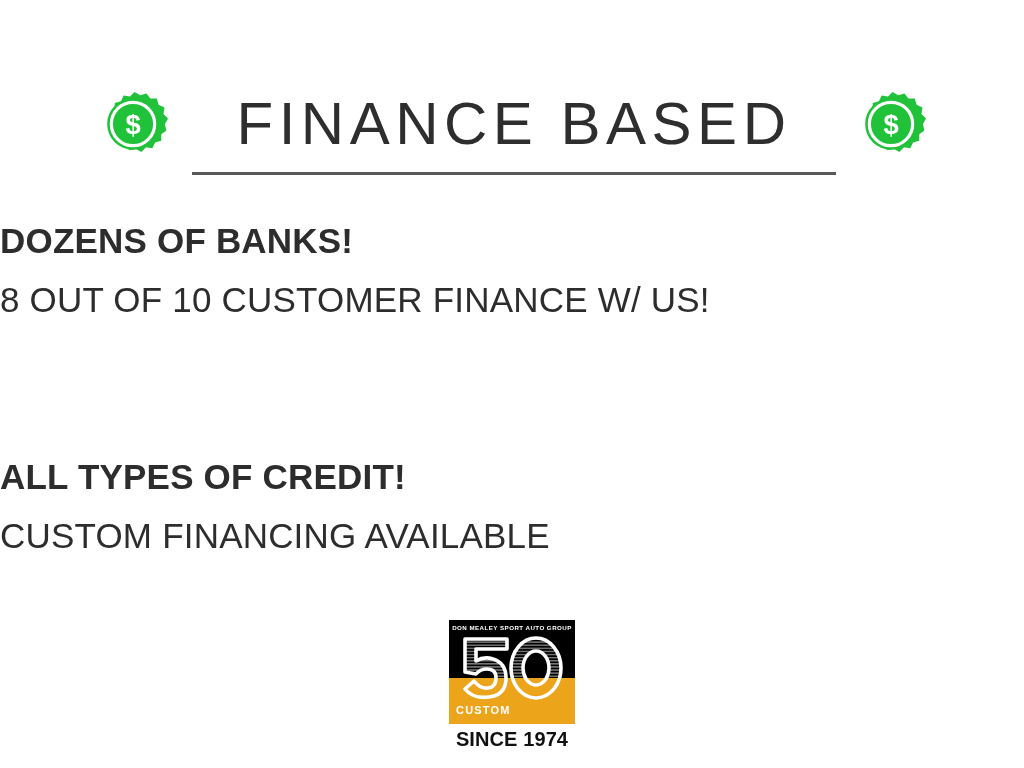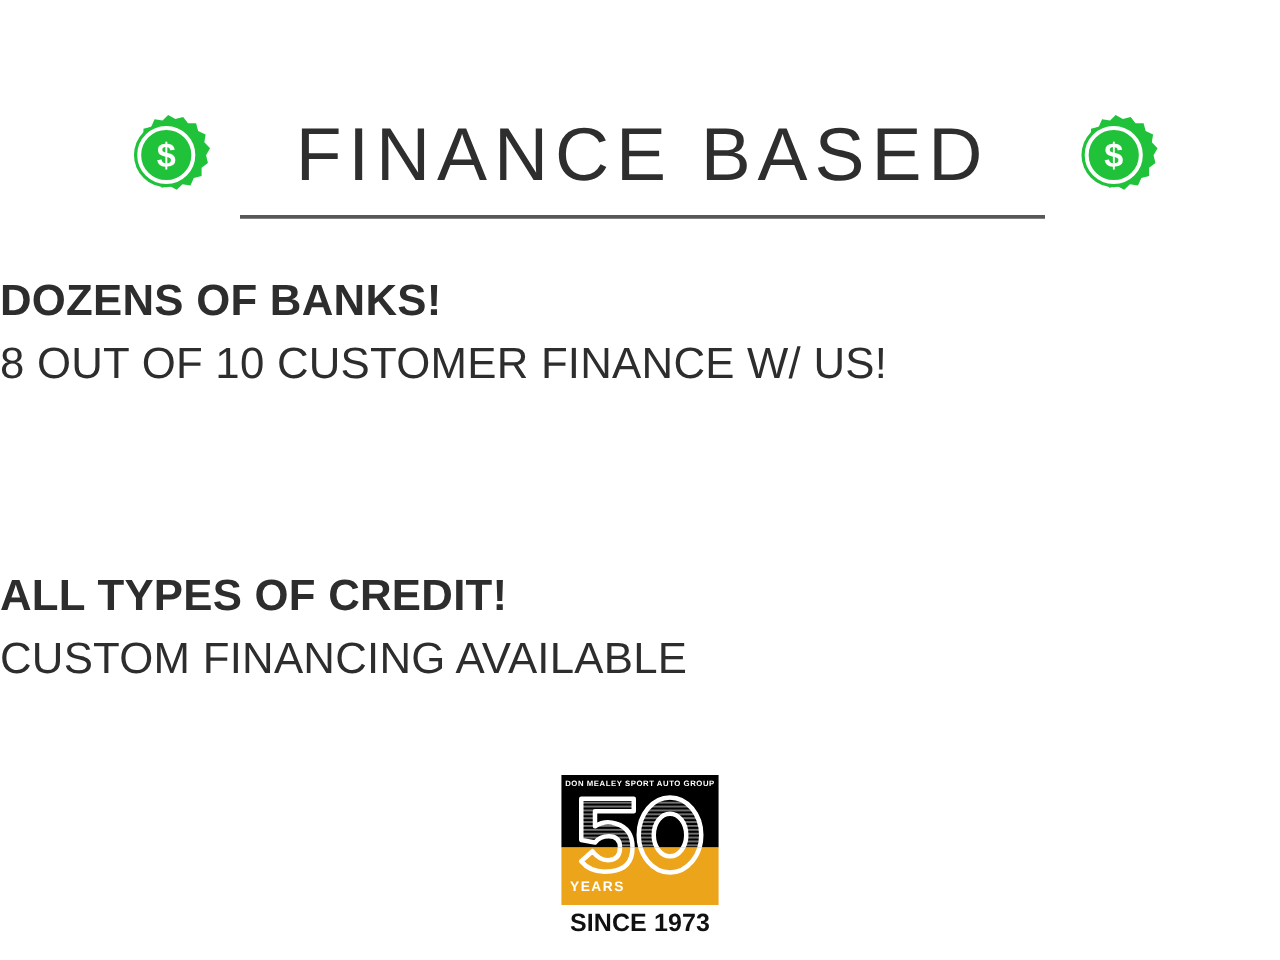--- a/index.html
+++ b/index.html
@@ -76,20 +76,21 @@
     letter-spacing: 0.2px;
     line-height: 50px;
     white-space: nowrap;
   }
   .copy .line-light {
     font-size: 35px;
     font-weight: 500;
     letter-spacing: 0.2px;
     line-height: 50px;
     white-space: nowrap;
+    margin-top: 9px;
   }
 
   .block-1 { top: 216px; }
   .block-2 { top: 334px; }
   .block-3 { top: 452px; }
 
   
   .logo {
     position: absolute;
     left: 449px;
@@ -253,19 +254,19 @@
           <ellipse cx="87" cy="39" rx="13" ry="17" fill="none" stroke="#ffffff" stroke-width="3.6"></ellipse>
           <path d="M87 9 A25 30 0 0 1 87 69 A25 30 0 0 1 87 9 Z
                    M87 22 A13 17 0 0 0 87 56 A13 17 0 0 0 87 22 Z" fill="url(#stripes)" fill-rule="evenodd" opacity="0.55"></path>
         </g>
         <g clip-path="url(#clipBot)">
           <ellipse cx="87" cy="39" rx="25" ry="30" fill="none" stroke="#ffffff" stroke-width="3.6"></ellipse>
           <ellipse cx="87" cy="39" rx="13" ry="17" fill="none" stroke="#ffffff" stroke-width="3.6"></ellipse>
         </g>
       </svg>
 
-      <div class="badge-years">YEARS</div>
+      <div class="badge-years">CUSTOM</div>
     </div>
 
-    <div class="logo-since">SINCE 1973</div>
+    <div class="logo-since">SINCE 1974</div>
   </div>
 
 </div>
 
 </body></html>

